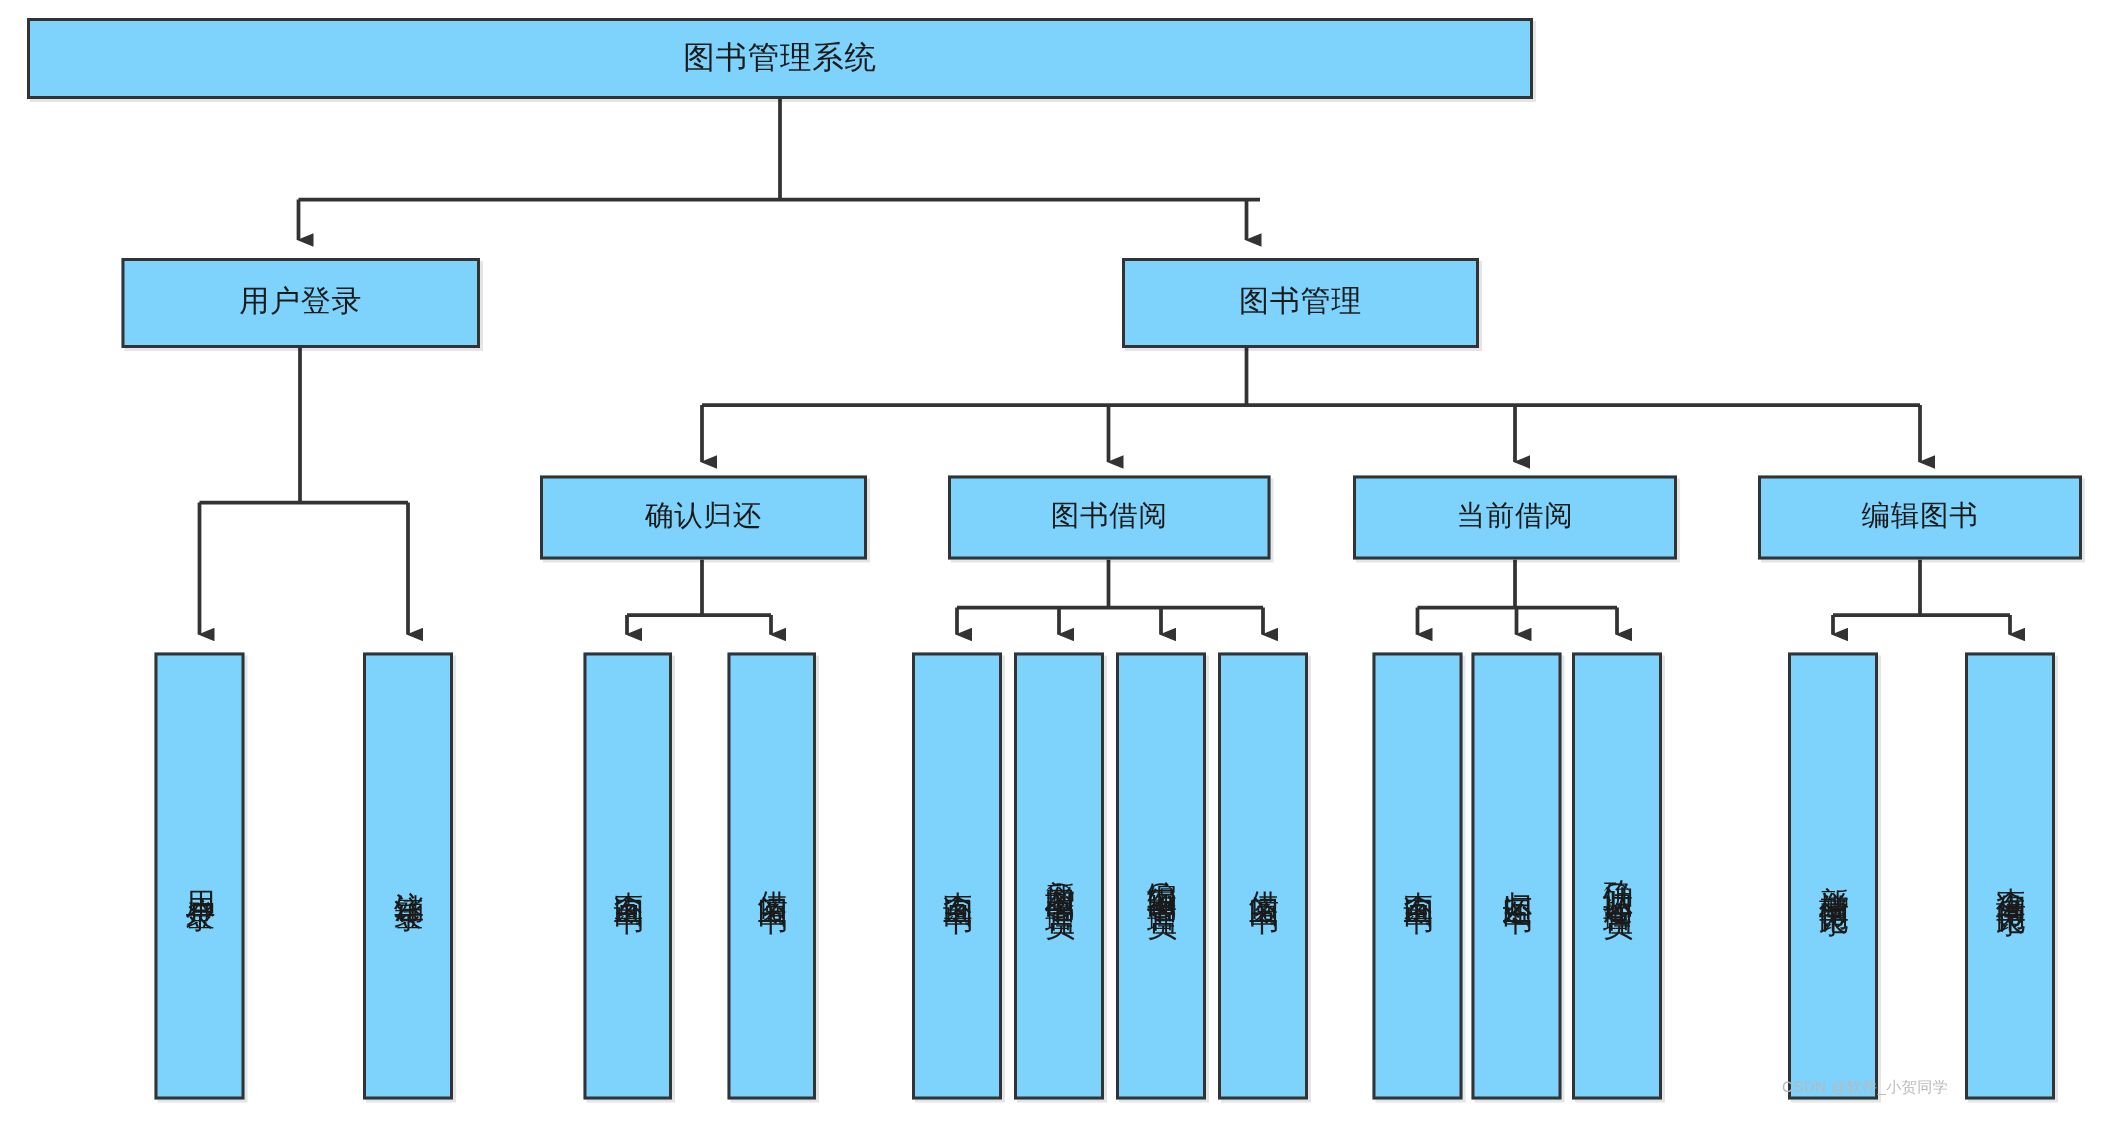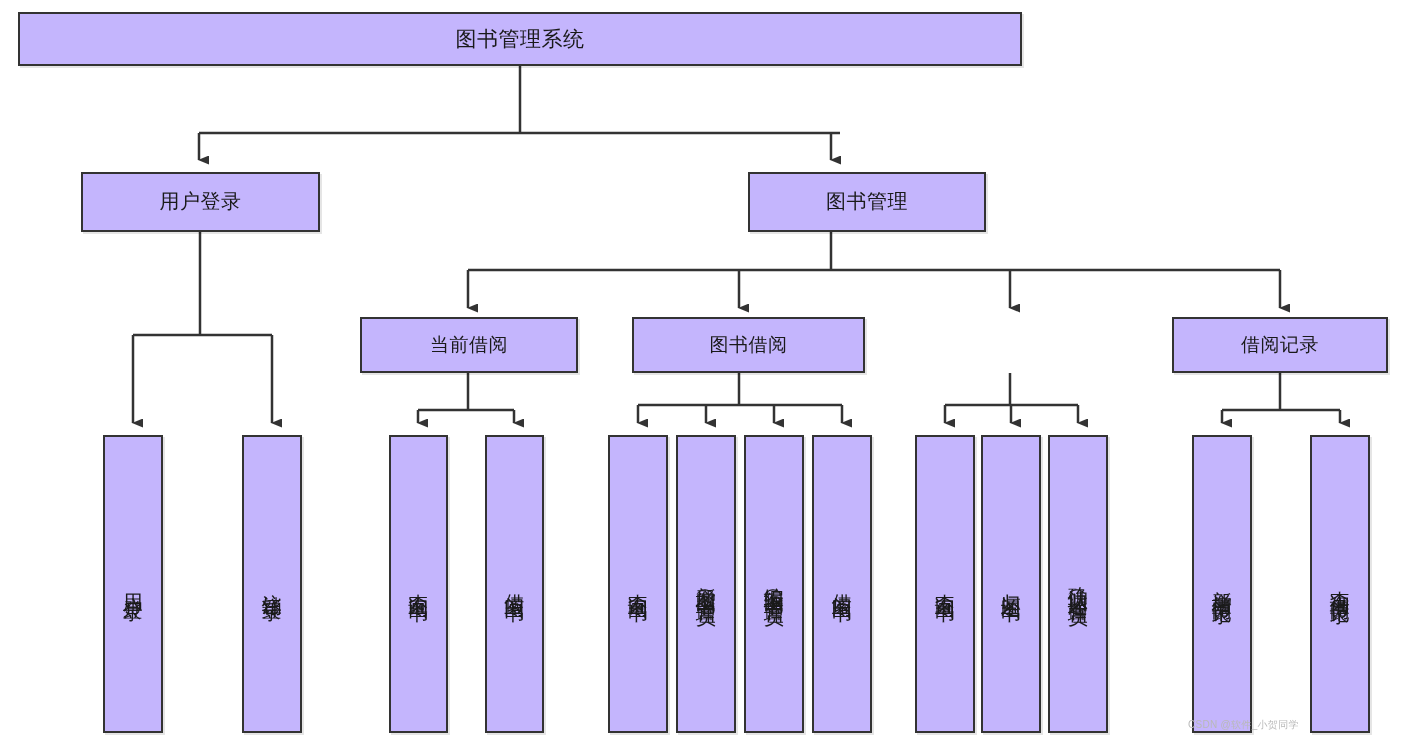--- a/index.html
+++ b/index.html
@@ -21,21 +21,21 @@
     position: absolute;
     left: 0;
     top: 0;
     width: 1405px;
     height: 747px;
     pointer-events: none;
   }
   .node {
     position: absolute;
     box-sizing: border-box;
-    background: #c4b5fd;
+    background: #7dd3fc;
     border: 2.5px solid #333333;
     box-shadow: 2px 2px 0 rgba(0,0,0,0.10);
     display: flex;
     align-items: center;
     justify-content: center;
     color: #1a1a1a;
   }
   .node-label {
     display: block;
     text-align: center;
@@ -130,27 +130,30 @@
   </div>
 
   <div class="node level1" style="left:81px; top:172px; width:239px; height:60px;">
     <span class="node-label">用户登录</span>
   </div>
   <div class="node level1" style="left:712px; top:172px; width:238px; height:60px;margin-left:36px;">
     <span class="node-label">图书管理</span>
   </div>
 
   <div class="node level2" style="left:360px; top:317px; width:218px; height:56px;">
+    <span class="node-label">确认归还</span>
+  </div>
+  <div class="node level2" style="left:632px; top:317px; width:215px; height:56px;">
+    <span class="node-label">图书借阅</span>
+  </div>
+  <div class="node level2" style="left:902px; top:317px; width:216px; height:56px;">
     <span class="node-label">当前借阅</span>
   </div>
-  <div class="node level2" style="left:632px; top:317px; width:233px; height:56px;">
-    <span class="node-label">图书借阅</span>
-  </div>
   <div class="node level2" style="left:1172px; top:317px; width:216px; height:56px;">
-    <span class="node-label">借阅记录</span>
+    <span class="node-label">编辑图书</span>
   </div>
 
   <div class="node leaf" style="left:103px; top:435px; width:60px; height:298px;">
     <span class="node-label">用户登录</span>
   </div>
   <div class="node leaf" style="left:242px; top:435px; width:60px; height:298px;">
     <span class="node-label">注销登录</span>
   </div>
 
   <div class="node leaf" style="left:389px; top:435px; width:59px; height:298px;">

